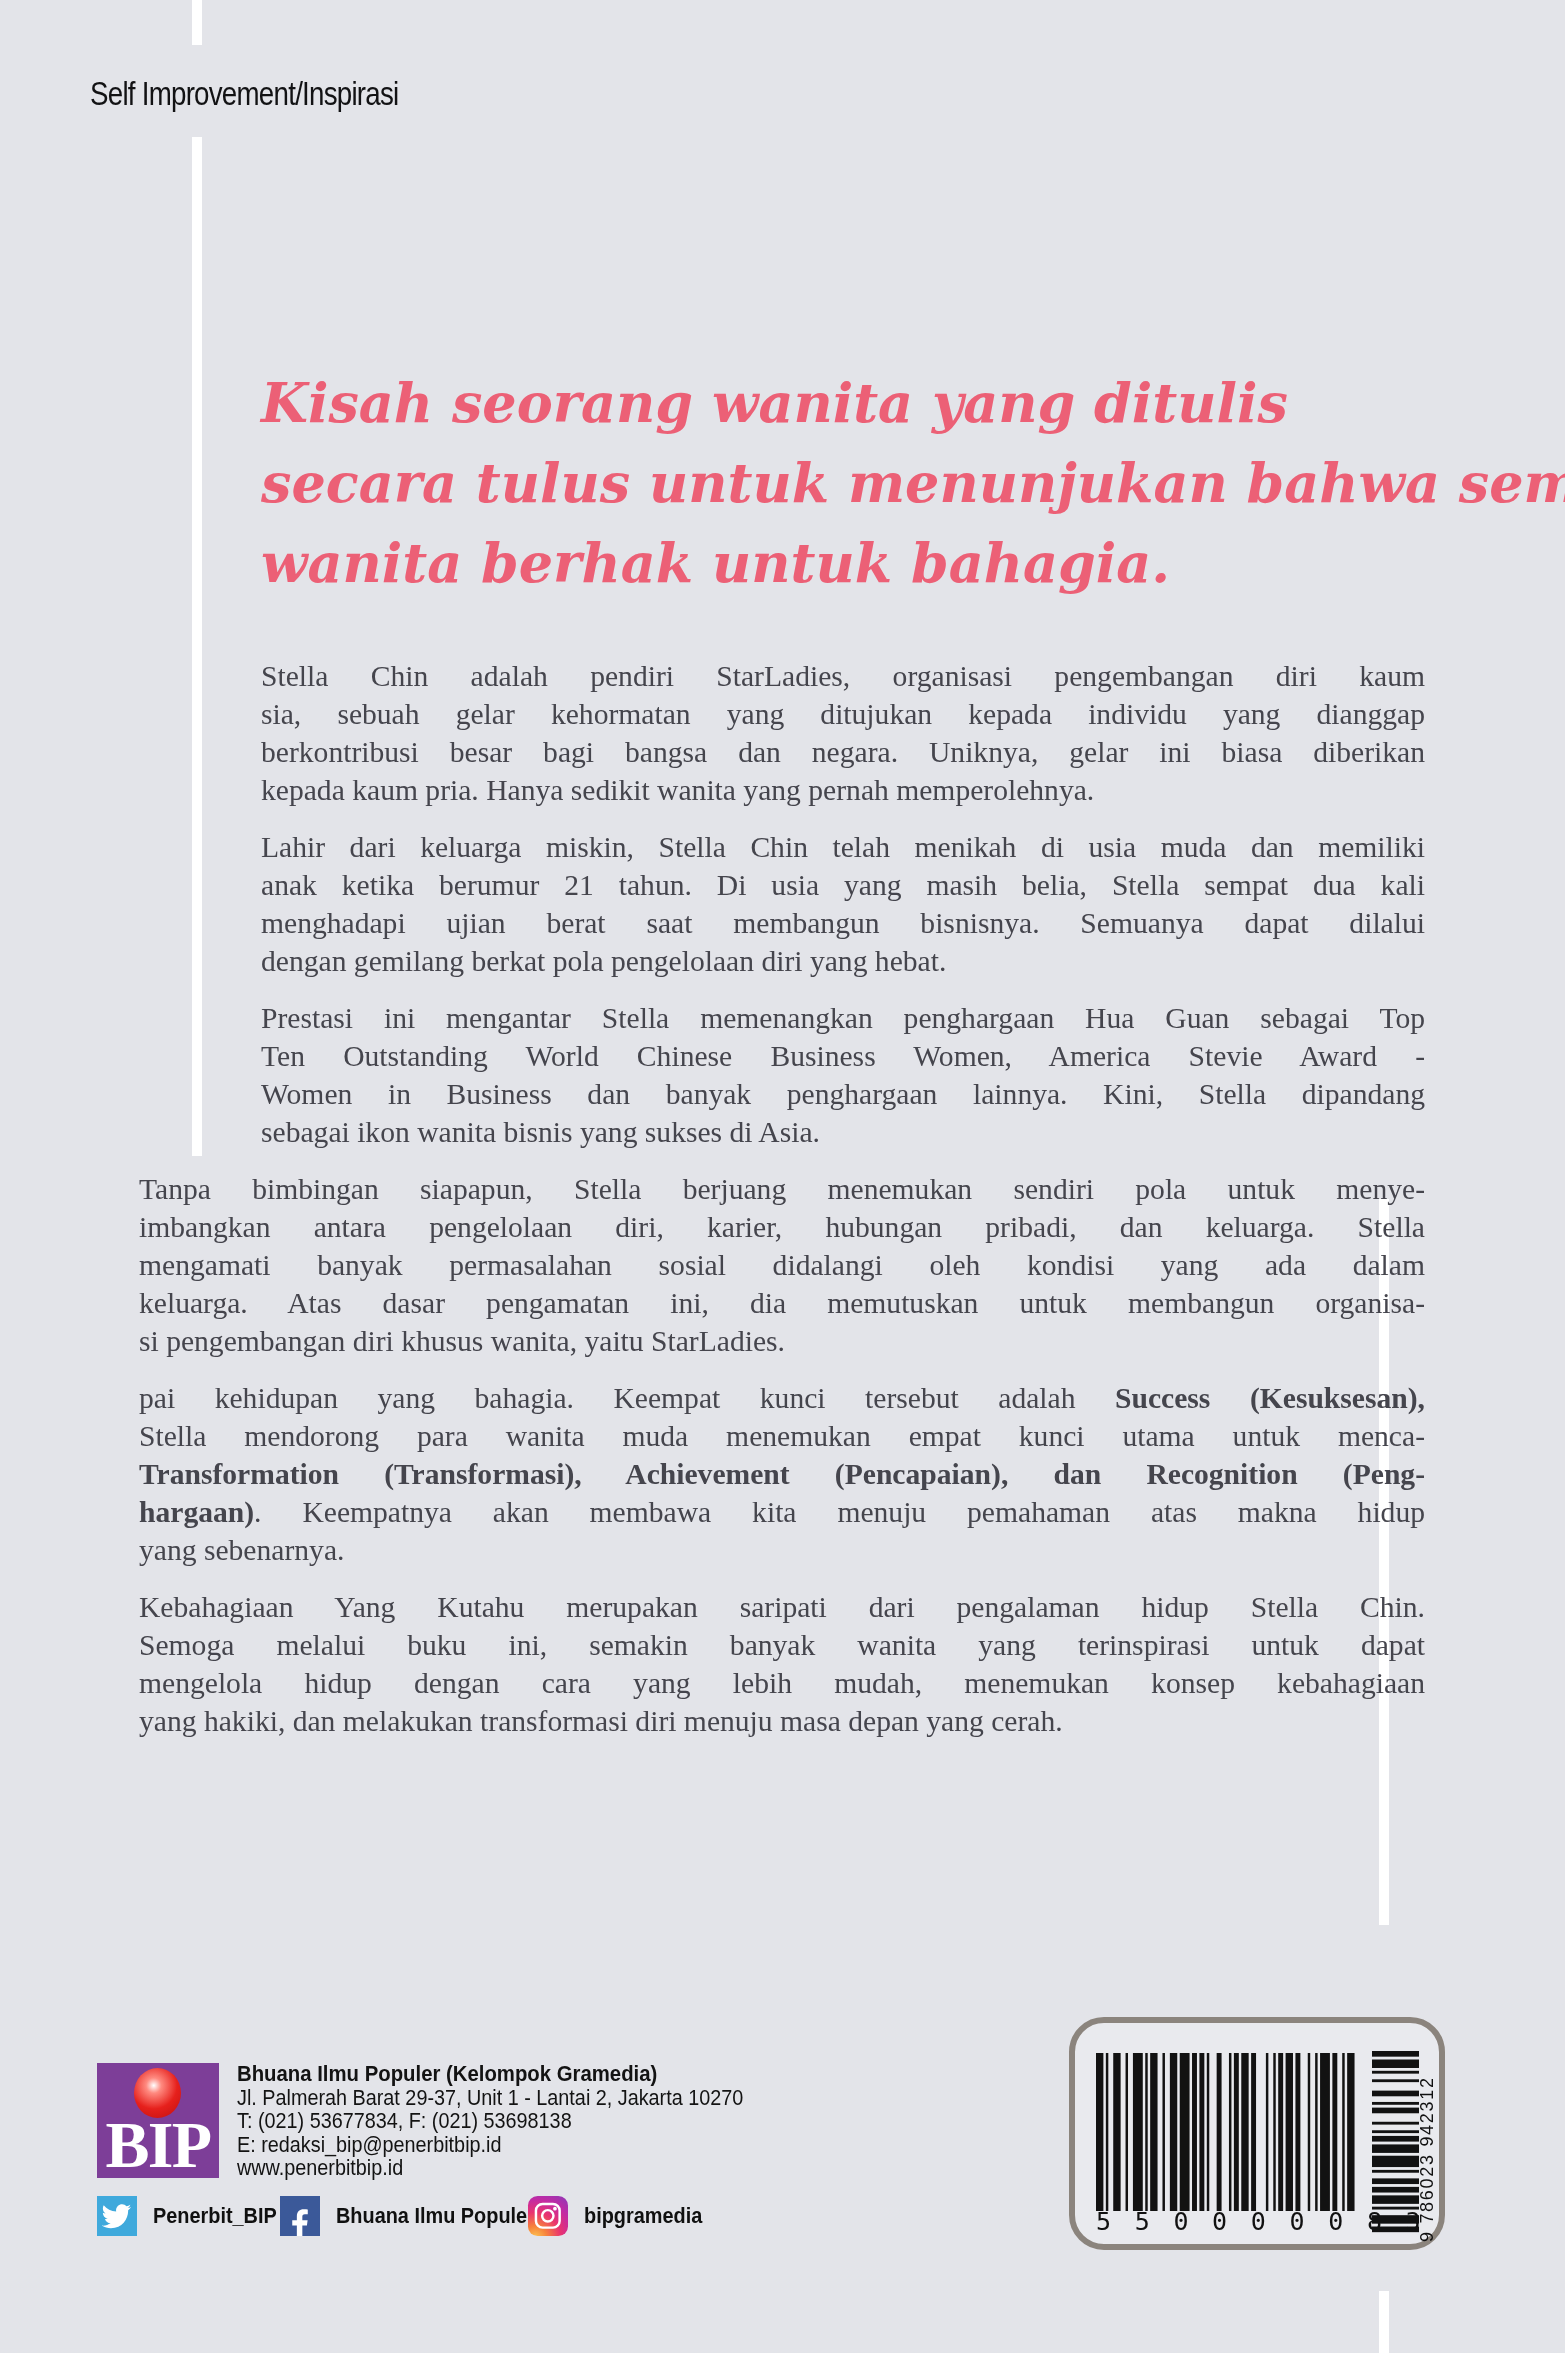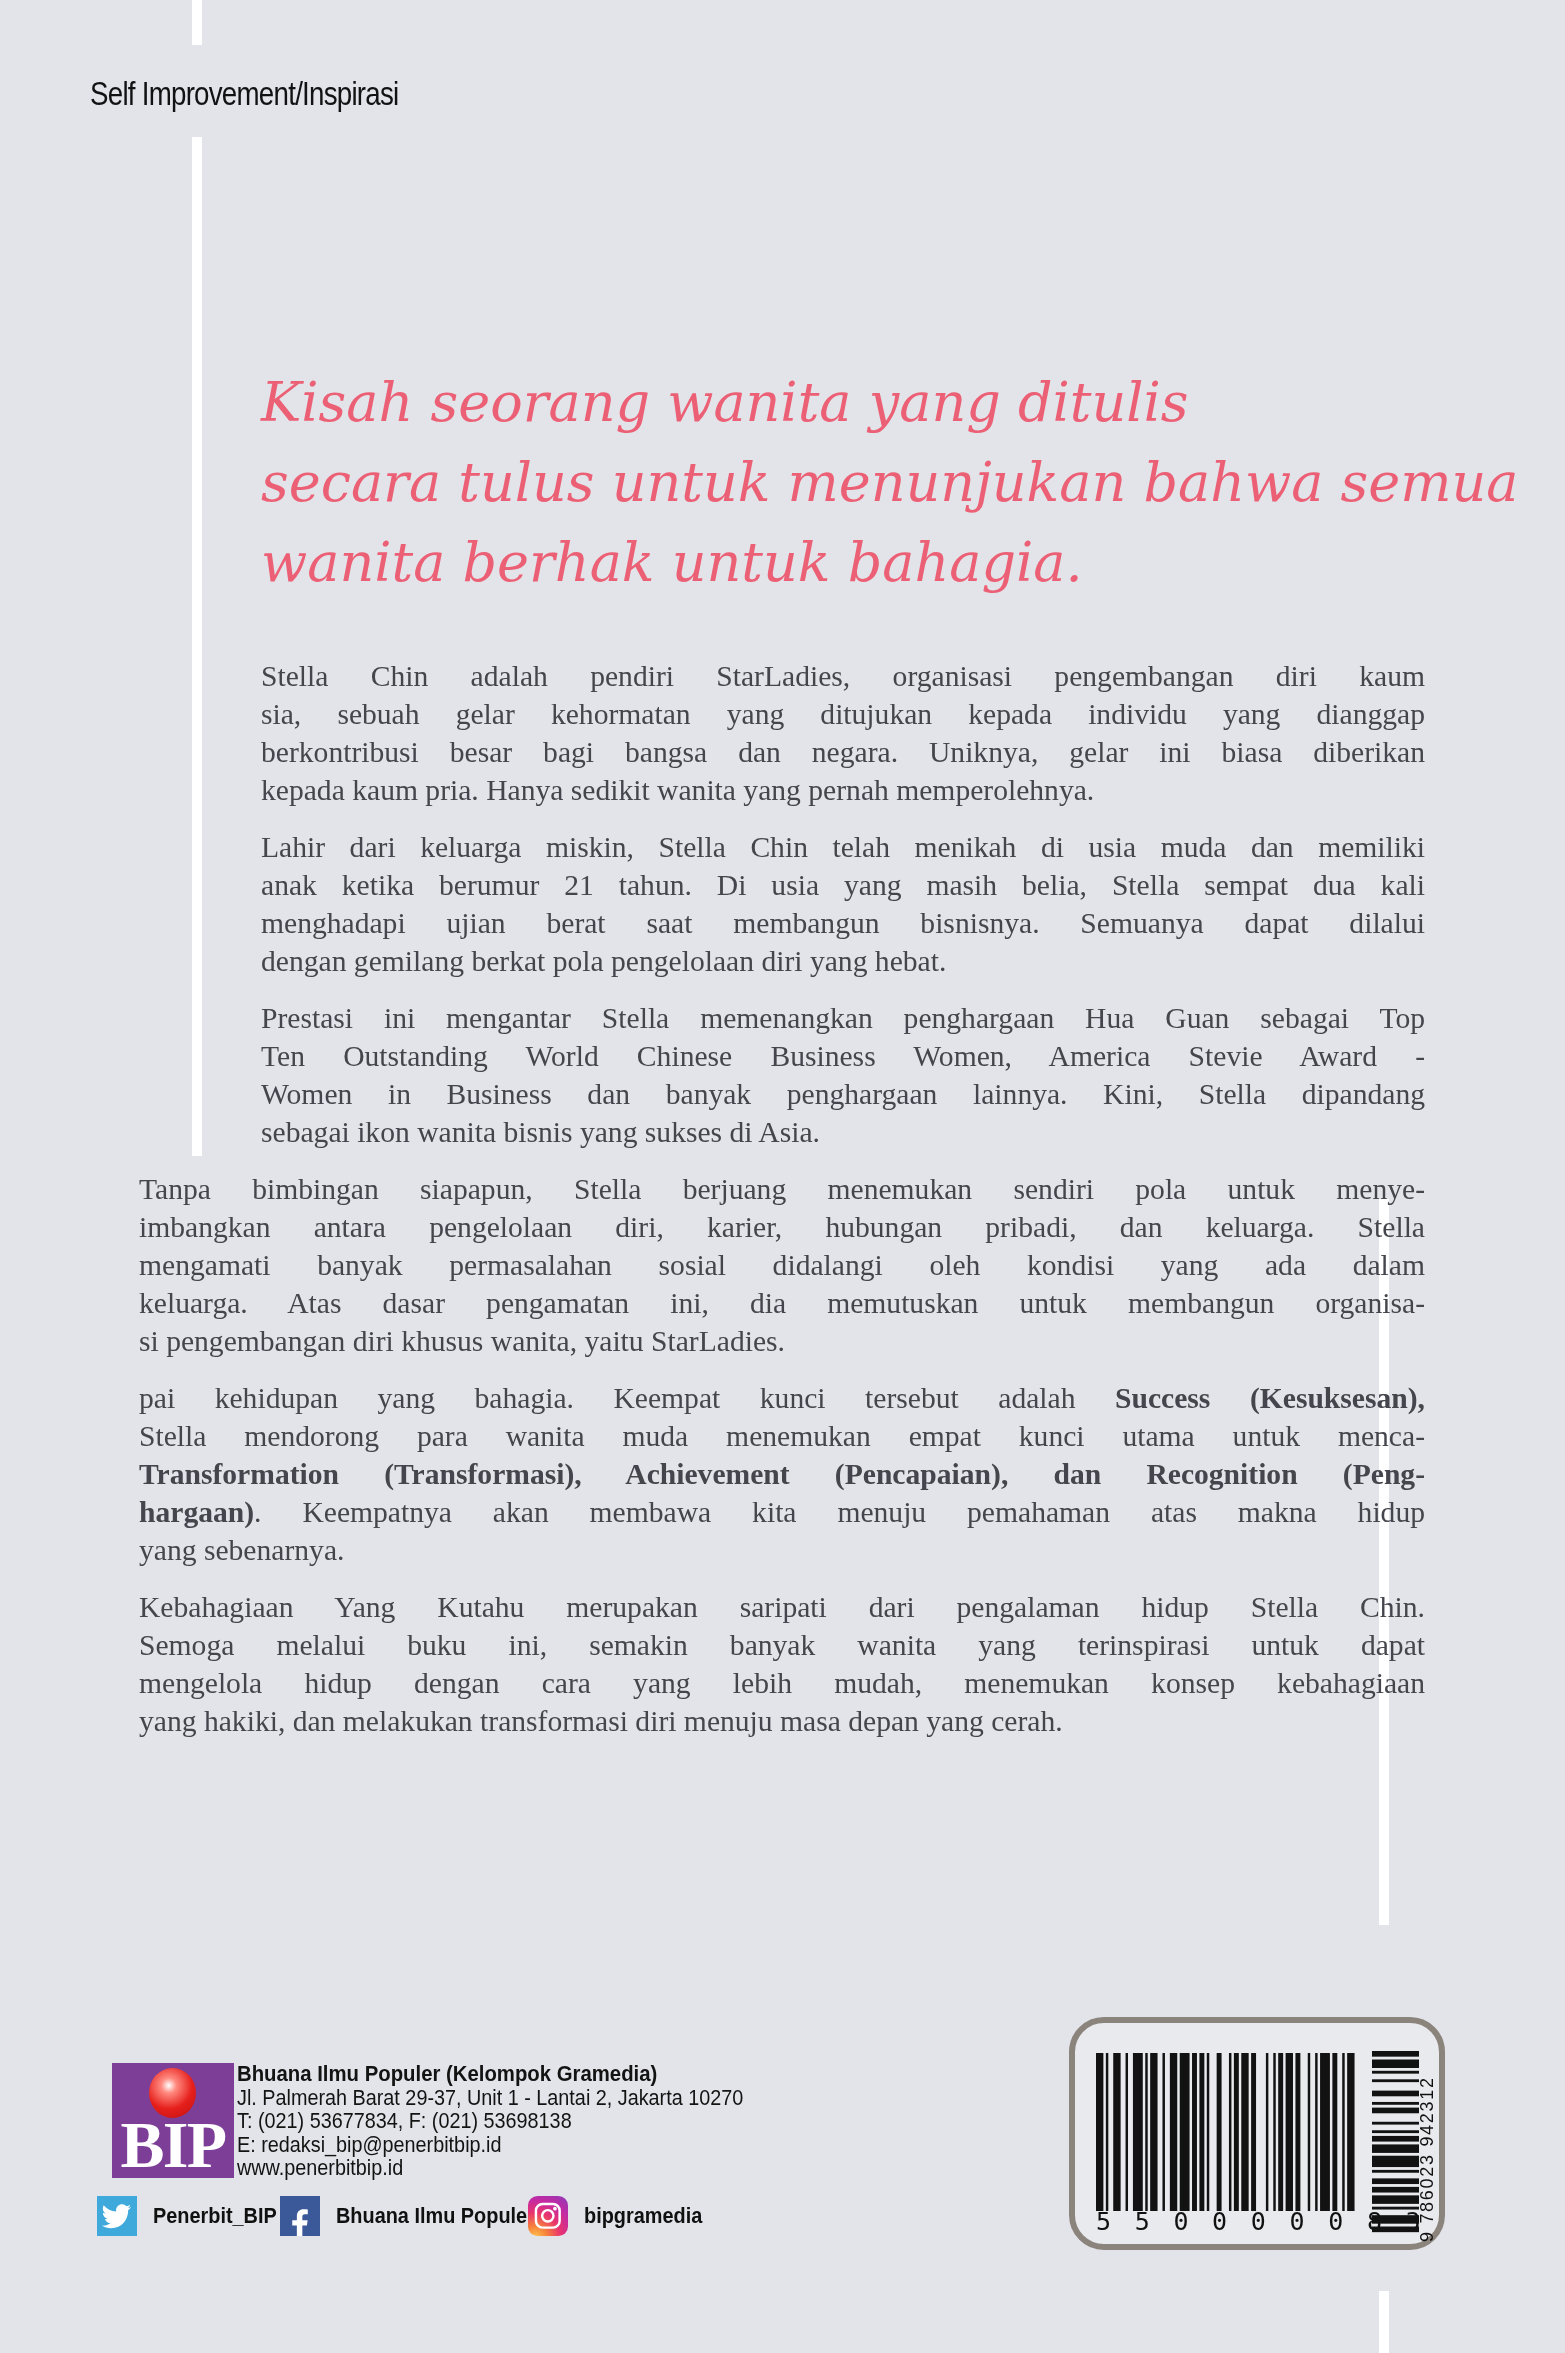--- a/index.html
+++ b/index.html
@@ -14,31 +14,31 @@
   .foldmark{position:absolute;width:10.4px;background:#ffffff;}
   .category{
     position:absolute;left:90px;top:75px;
     font-family:"Liberation Sans", sans-serif;
     font-size:33px;color:#121214;letter-spacing:-0.9px;
     transform:scaleX(.84);transform-origin:left top;white-space:nowrap;
   }
   .tagline{
     position:absolute;left:261px;top:363px;width:1165px;
     font-family:"DejaVu Serif", serif;font-style:italic;
-    color:var(--pink,#ec6076);font-size:54px;line-height:80px;white-space:nowrap;
+    color:var(--pink,#ec6076);font-size:54px;line-height:80px;white-space:nowrap;font-weight:bold;
   }
   .textcol{position:absolute;left:139px;top:657px;width:1286px;
     font-size:29.6px;line-height:38px;color:var(--text,#45454d);}
   .para{margin:0 0 19px 0;}
   .para.indent{margin-left:122px;}
   .line{text-align:justify;text-align-last:justify;}
   .line.last{text-align-last:left;}
   .line .b{font-weight:bold;}
   
-  .bip-logo{position:absolute;left:112px;top:2063px;width:122px;height:115px;
+  .bip-logo{position:absolute;left:97px;top:2063px;width:122px;height:115px;
     background:var(--purple,#7d3e98);}
   .bip-ball{position:absolute;left:37px;top:5.2px;width:47px;height:50px;border-radius:50%;
     background:radial-gradient(circle at 42% 35%, #ffffff 0%, #ff8a80 18%, #e6201c 55%, #bf0e10 100%);}
   .bip-word{position:absolute;left:0;right:0;bottom:0px;text-align:center;
     font-family:"Liberation Serif", serif;font-weight:bold;font-size:66px;line-height:66px;
     color:#ffffff;letter-spacing:-1.7px;}
   .pubinfo{position:absolute;left:237px;top:2062px;
     font-family:"Liberation Sans", sans-serif;font-size:22px;line-height:23.5px;color:#131313;
     transform:scaleX(.9);transform-origin:left top;white-space:nowrap;}
   .pubinfo .pname{font-weight:bold;font-size:22.6px;}

